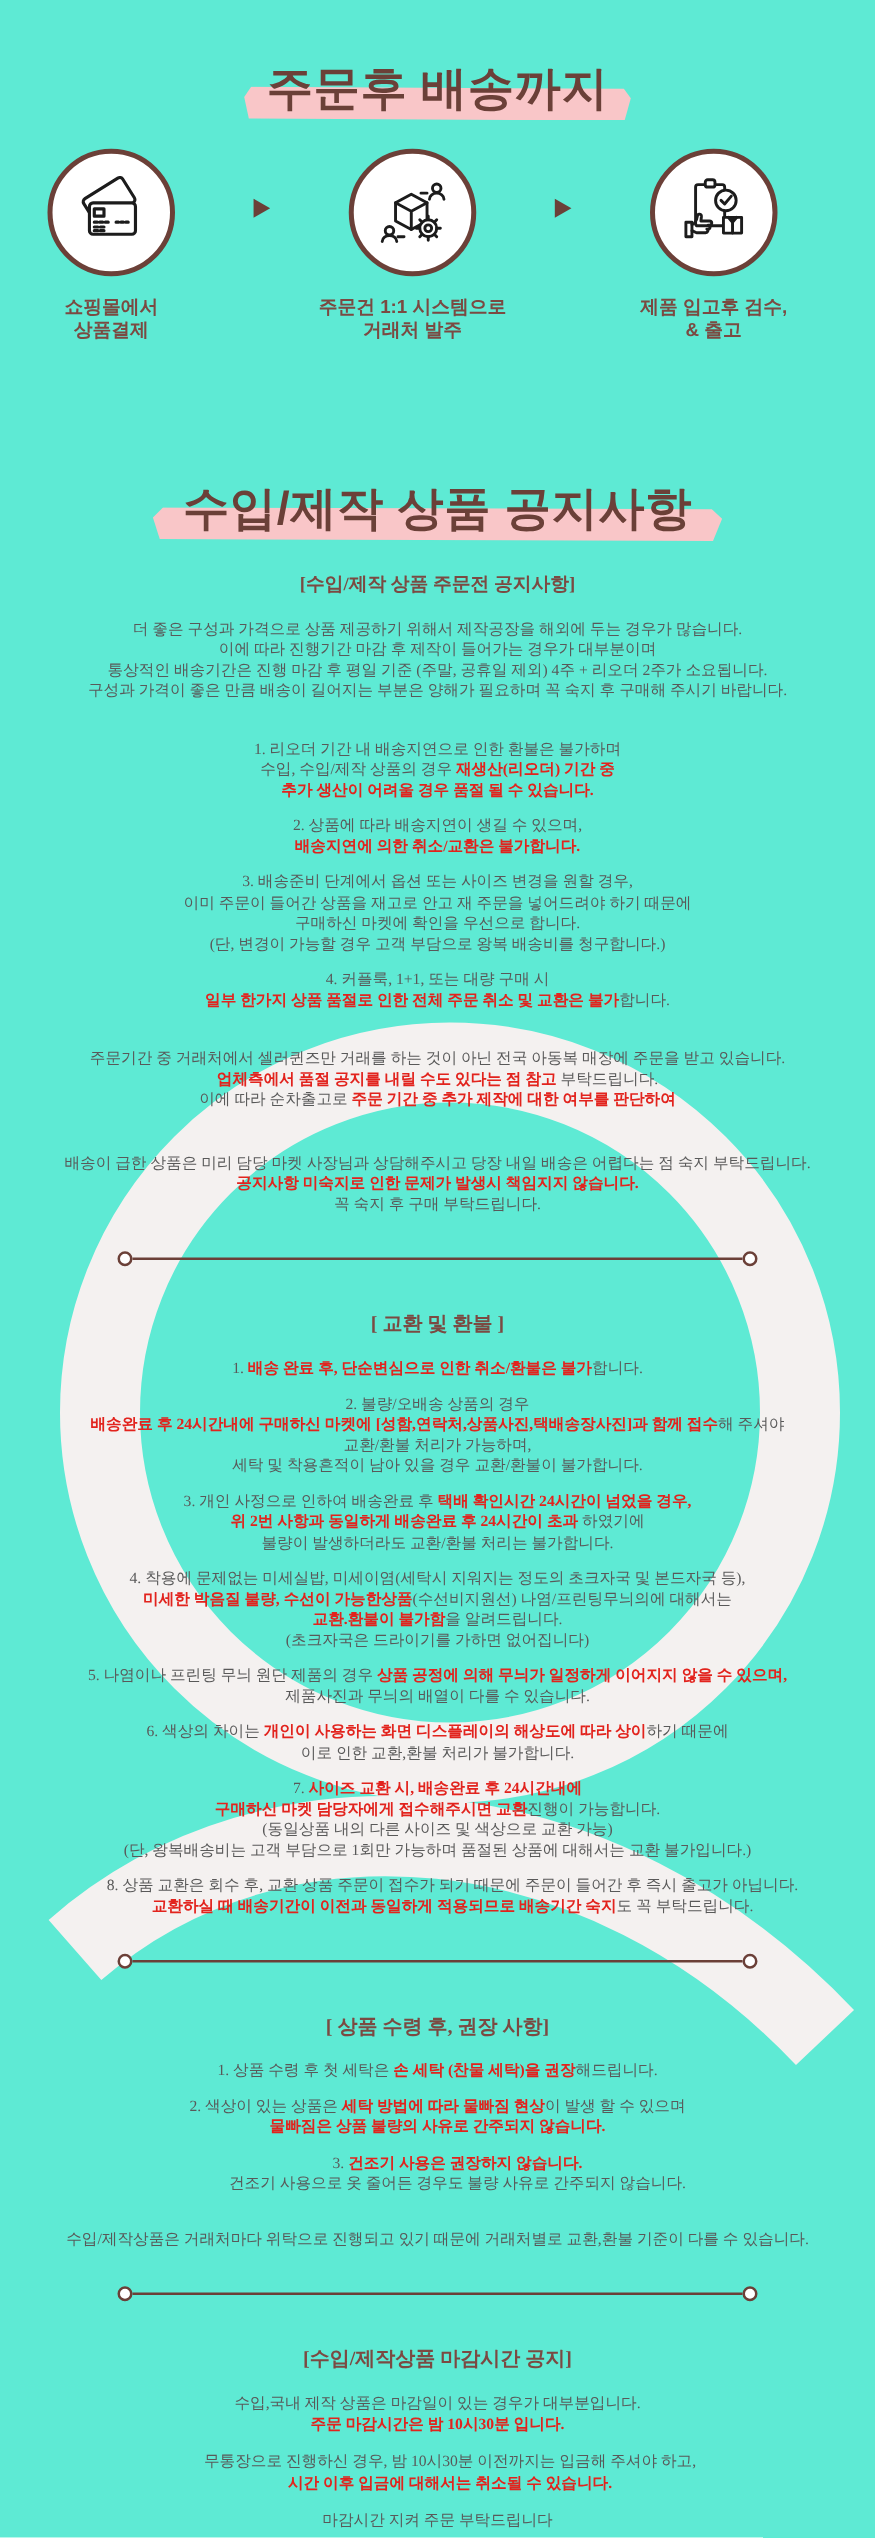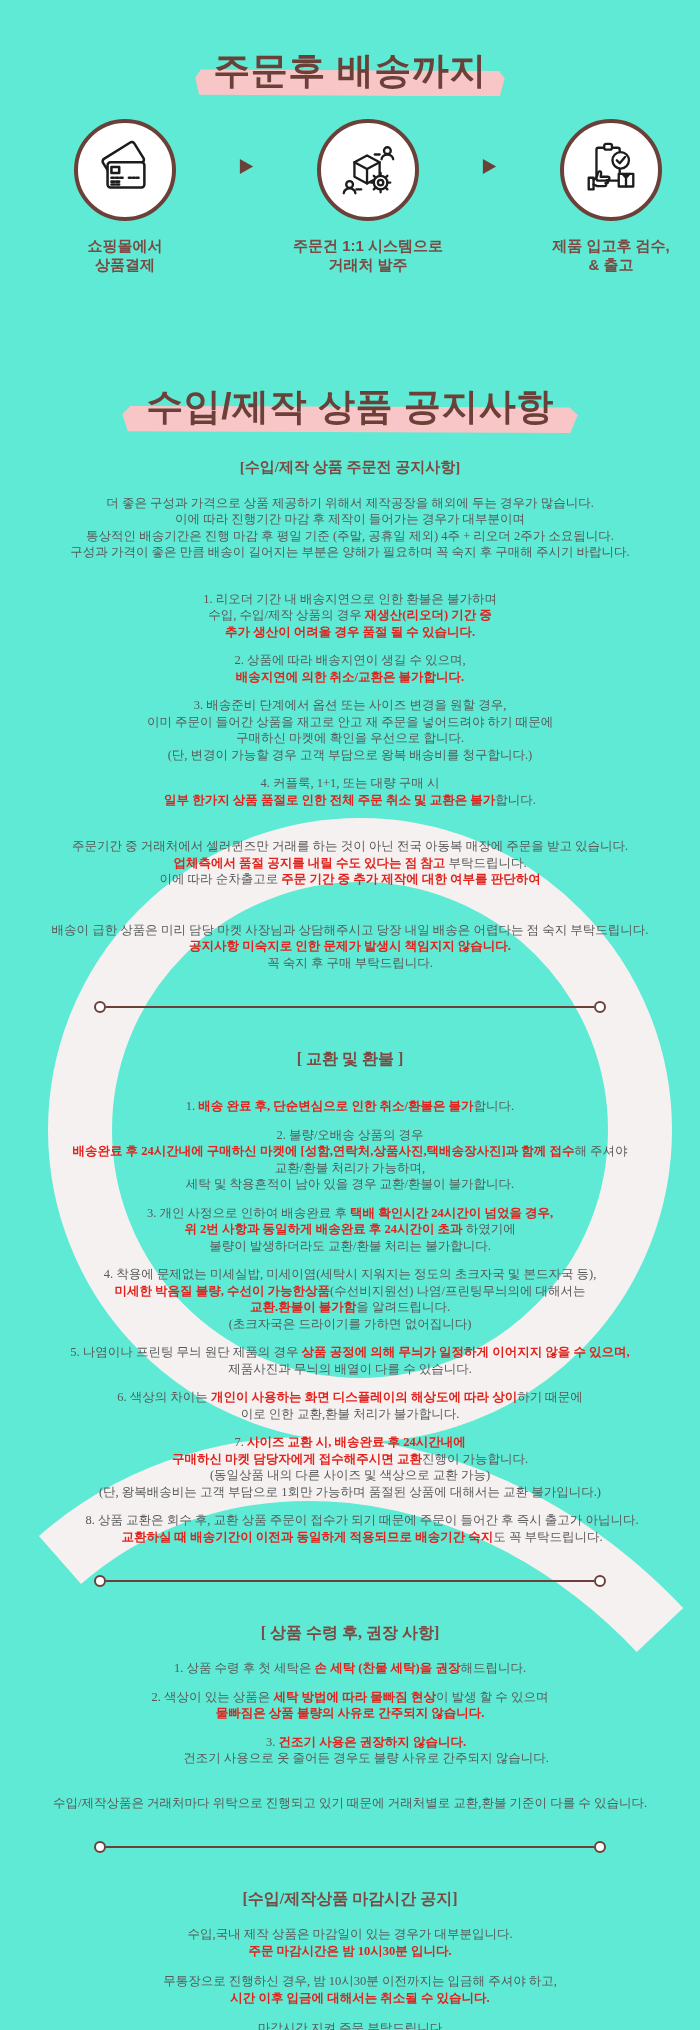--- a/index.html
+++ b/index.html
@@ -13,21 +13,21 @@
   .title-process{padding-top:50px;}
   .title-notice{margin-top:112px;}
   .hl-wrap{position:relative;display:inline-block;padding:0 4px;}
   .hl-bar{position:absolute;bottom:-5px;height:27px;background:var(--pink);z-index:0;
           clip-path:polygon(0% 30%,1.8% 0%,98.2% 6%,100% 34%,98.4% 100%,1.2% 94%);}
   .hl-bar-1{left:-14px;right:-14px;}
   .hl-bar-2{left:-20px;right:-20px;}
   .hl-text{position:relative;z-index:1;}
 
   
-  .steps{display:flex;justify-content:space-between;align-items:flex-start;gap:22px;margin-top:28px;margin-left:36px;}
+  .steps{display:flex;justify-content:flex-start;align-items:flex-start;gap:22px;margin-top:28px;}
   .step{width:178px;display:flex;flex-direction:column;align-items:center;}
   .circle{width:94px;height:94px;border:4px solid var(--brown);border-radius:50%;
           display:flex;align-items:center;justify-content:center;background:#fff;}
   .circle svg{width:62px;height:62px;}
   .arrow{margin-top:38px;display:flex;align-items:center;}
   .arrow svg{width:19px;height:19px;}
   .step-label{margin-top:15px;color:var(--brown2);font-weight:700;font-size:15px;line-height:19px;}
 
   
   .sections{width:616px;margin:0 auto;font-family:Liberation Serif, serif;}
@@ -174,21 +174,21 @@
             <div class="line"><span>꼭 숙지 후 구매 부탁드립니다.</span></div>
           </div>
         </section>
         <div class="divider">
           <span class="dot"></span>
           <span class="rule"></span>
           <span class="dot"></span>
         </div>
         <section class="notice-section">
           <div class="sec-heading">[ 교환 및 환불 ]</div>
-          <div class="block" style="margin-top: 28px;">
+          <div class="block" style="margin-top: 16px;">
             <div class="line"><span>1. </span><span class="red">배송 완료 후, 단순변심으로 인한 취소/환불은 불가</span><span>합니다.</span></div>
           </div>
           <div class="block" style="margin-top: 12px;">
             <div class="line"><span>2. 불량/오배송 상품의 경우</span></div>
             <div class="line"><span class="red">배송완료 후 24시간내에 구매하신 마켓에 [성함,연락처,상품사진,택배송장사진]과 함께 접수</span><span>해 주셔야</span></div>
             <div class="line"><span>교환/환불 처리가 가능하며,</span></div>
             <div class="line"><span>세탁 및 착용흔적이 남아 있을 경우 교환/환불이 불가합니다.</span></div>
           </div>
           <div class="block" style="margin-top: 12px;">
             <div class="line"><span>3. 개인 사정으로 인하여 배송완료 후 </span><span class="red">택배 확인시간 24시간이 넘었을 경우,</span></div>

